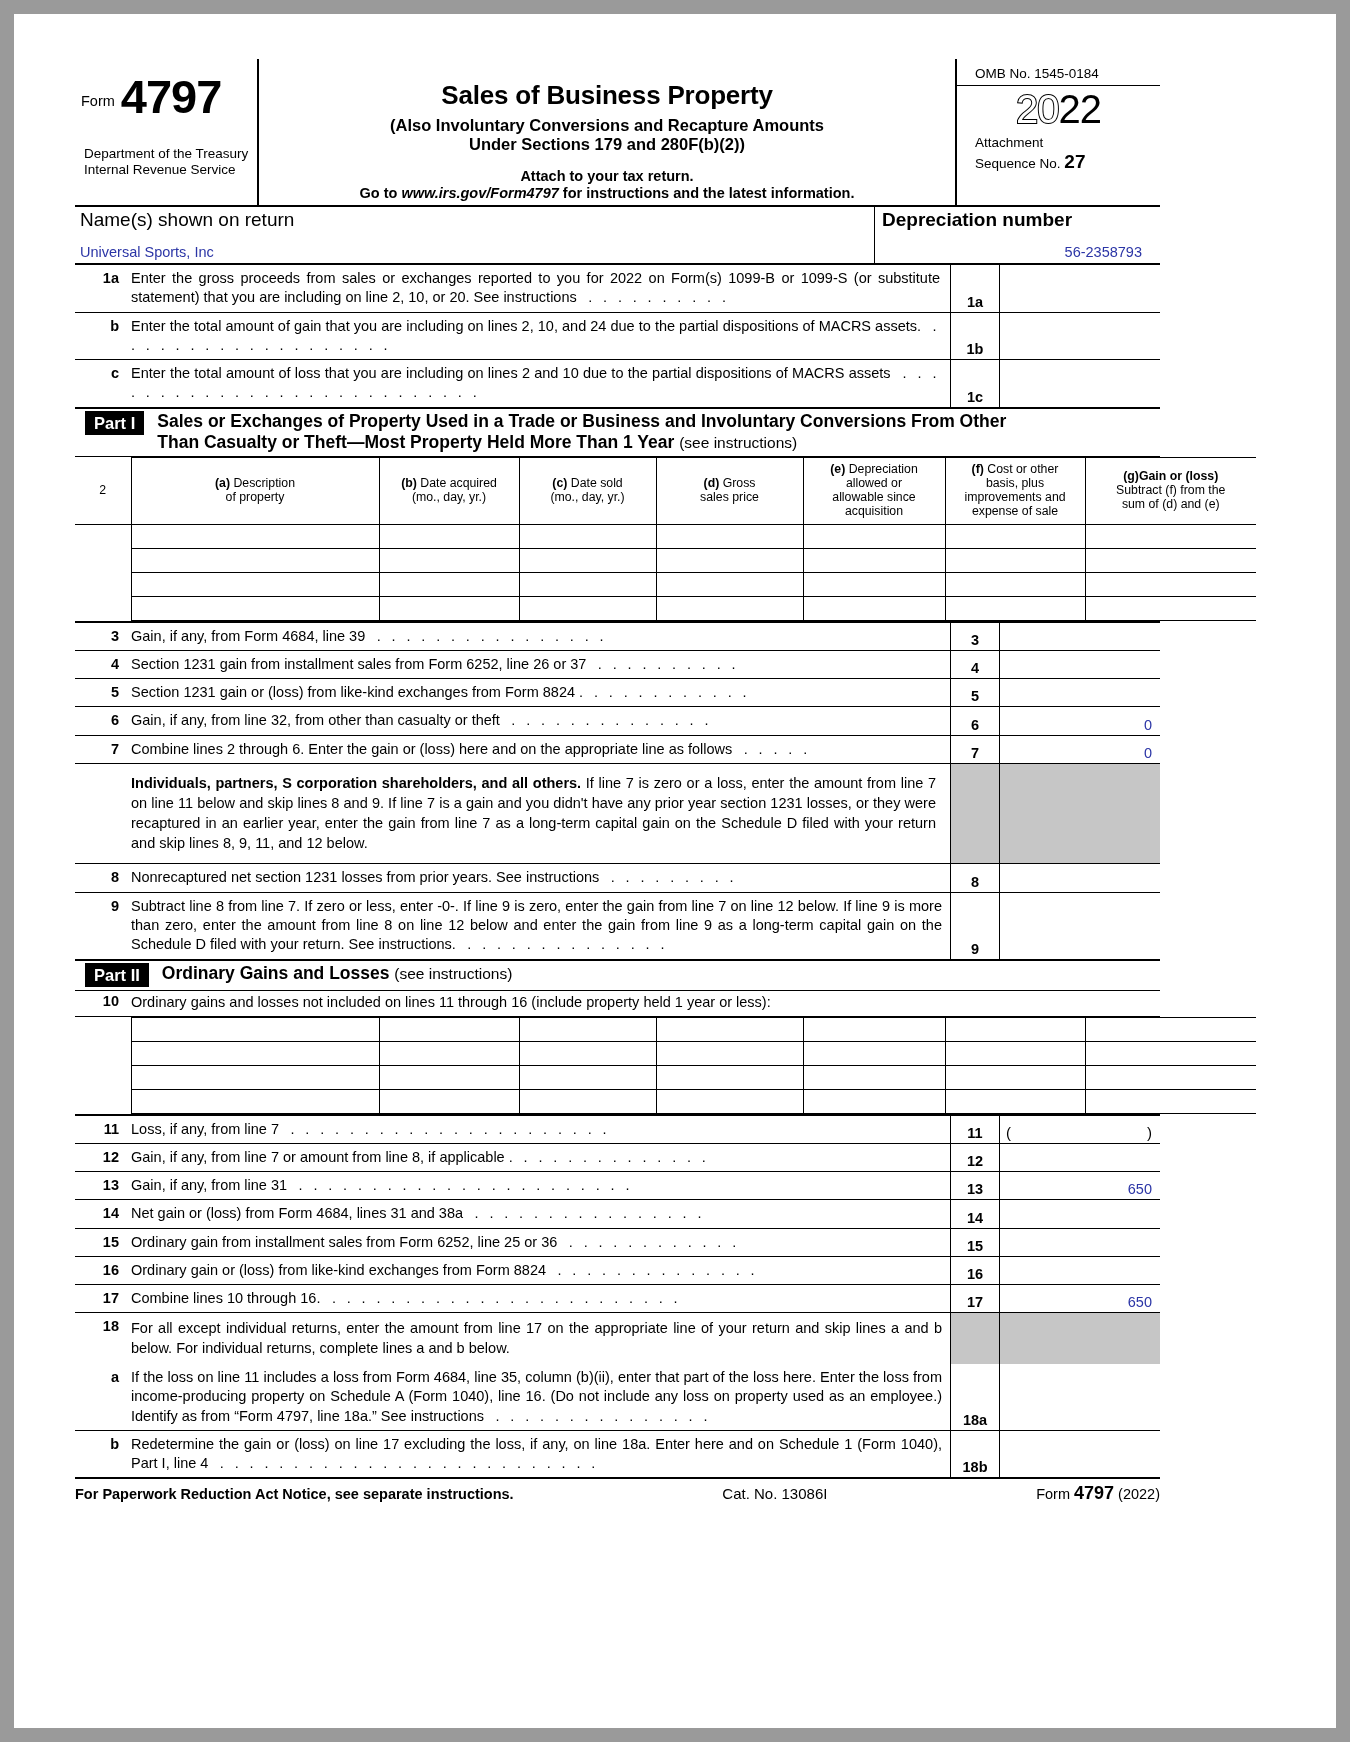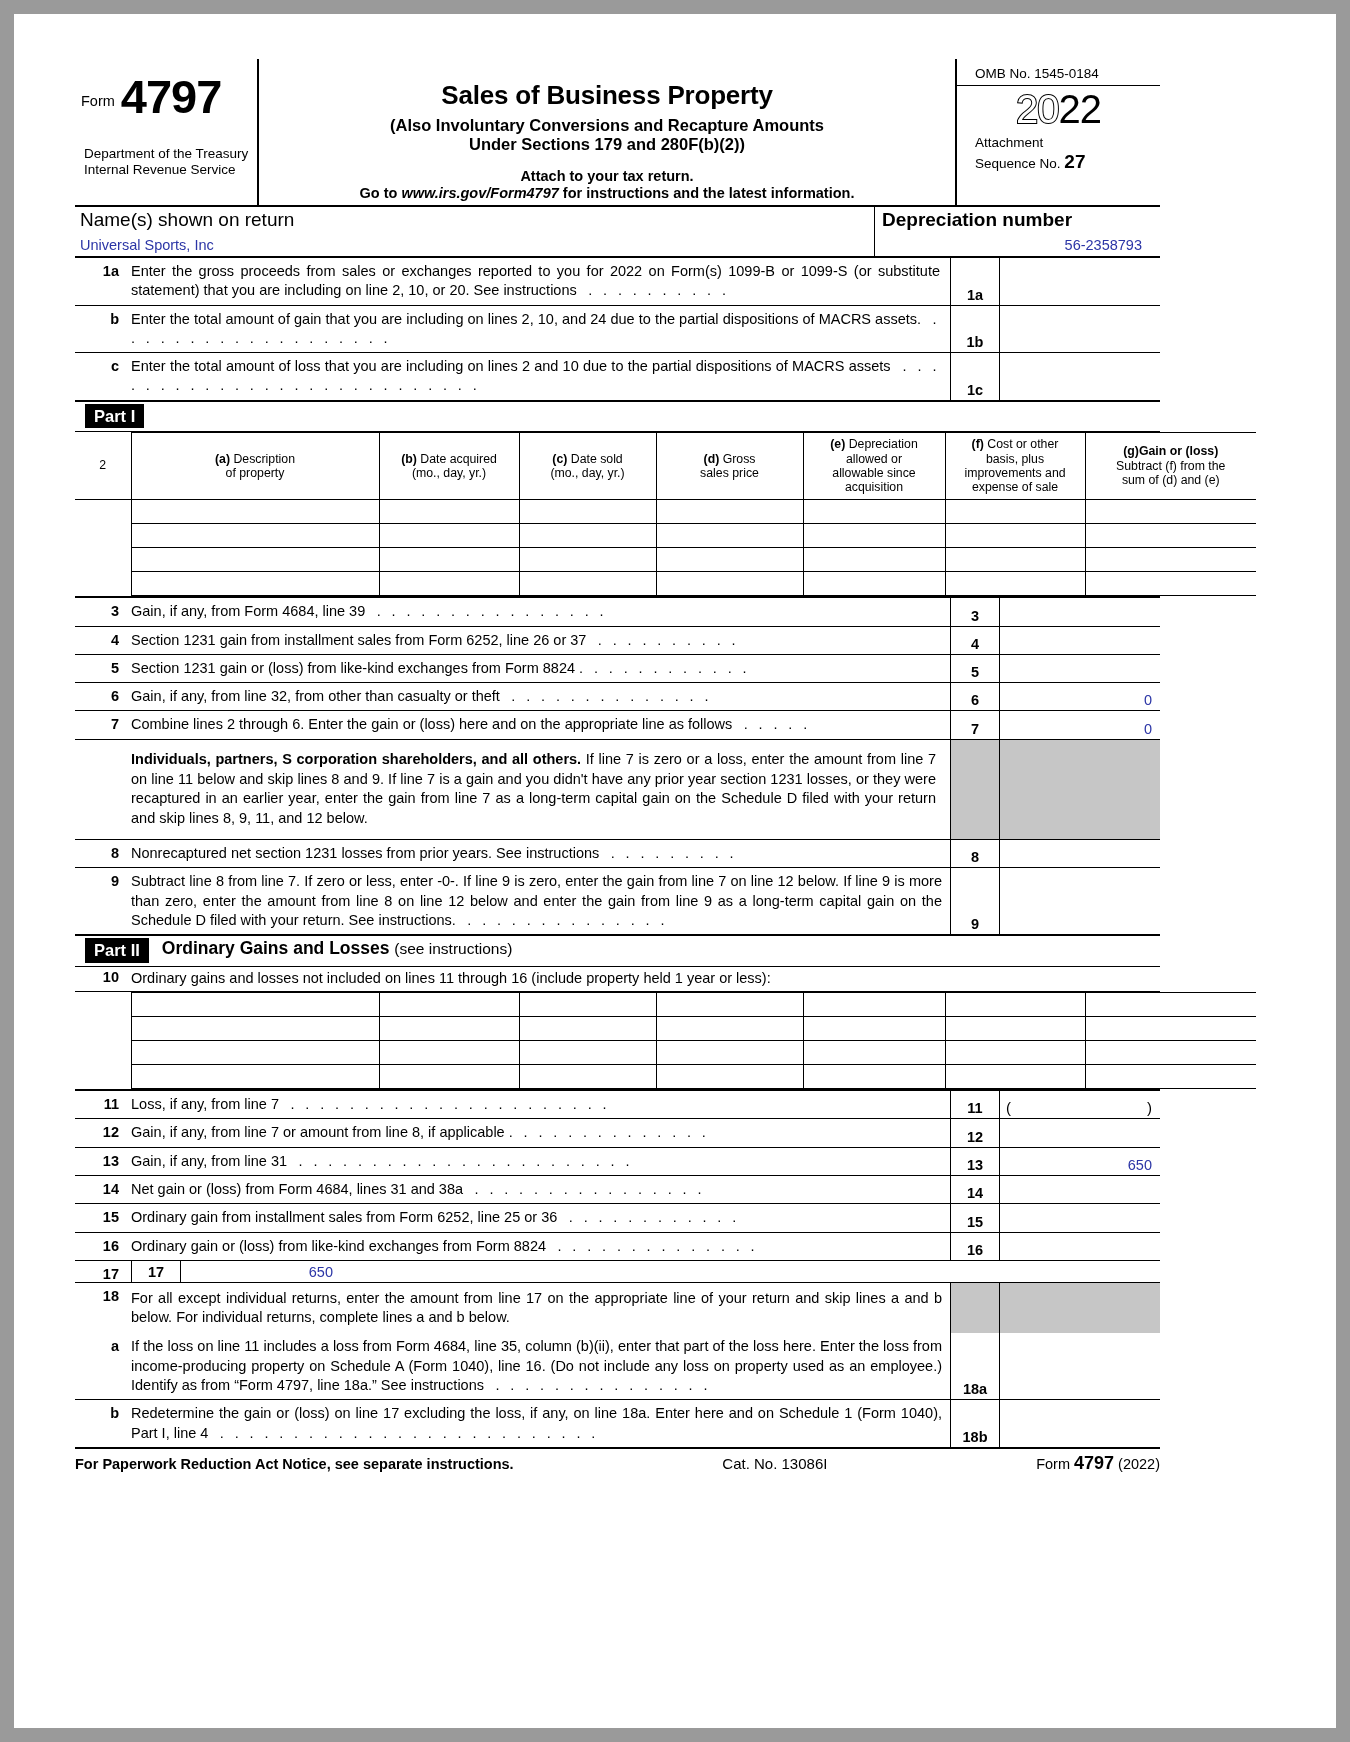--- a/index.html
+++ b/index.html
@@ -122,21 +122,21 @@
     padding: 2px 0 2px 5px;
     box-sizing: border-box;
   }
   .name-right {
     width: 285px;
     padding: 2px 0 2px 7px;
     box-sizing: border-box;
   }
   .fieldlabel { font-size: 19px; }
   .fieldlabel.b { font-weight: bold; }
-  .fieldval { font-size: 14.5px; margin-top: 6px; min-height: 17px; }
+  .fieldval { font-size: 14.5px; margin-top: 13px; min-height: 17px; }
 
   
   .lrow { display: flex; align-items: stretch; }
   .lnum {
     width: 56px;
     text-align: right;
     padding-right: 12px;
     font-size: 14.5px;
     font-weight: bold;
     box-sizing: border-box;
@@ -358,20 +358,24 @@
         <span>Enter the total amount of loss that you are including on lines 2 and 10 due to the partial dispositions of MACRS assets</span>
         <span class="leader">&nbsp;. . . . . . . . . . . . . . . . . . . . . . . . . . .</span>
       </div>
       <div class="boxnum">1c</div>
       <div class="boxamt blue"></div>
     </div>
   </div>
 
   <div class="partbar">
     <div class="parttag">Part I</div>
+    <div class="parttitle">
+      <div>Sales or Exchanges of Property Used in a Trade or Business and Involuntary Conversions From Other</div>
+      <div><span>Than Casualty or Theft—Most Property Held More Than 1 Year</span> <span class="small">(see instructions)</span></div>
+    </div>
   </div>
 
   <table class="grid">
     <colgroup>
       <col style="width:56px">
       <col class="colA">
             <col class="colB">
             <col class="colC">
       <col class="colD">
             <col class="colE">
@@ -680,20 +684,24 @@
       <div class="ltext">
         <span>Ordinary gain or (loss) from like-kind exchanges from Form 8824</span>
         <span class="leader">&nbsp;. . . . . . . . . . . . . .</span>
       </div>
       <div class="boxnum">16</div>
       <div class="boxamt blue"></div>
     </div>
 
     <div class="lrow sep-bot">
       <div class="lnum">17</div>
+      <div class="ltext">
+        <span>Combine lines 10 through 16.</span>
+        <span class="leader">&nbsp;. . . . . . . . . . . . . . . . . . . . . . . .</span>
+      </div>
       <div class="boxnum">17</div>
       <div class="boxamt blue">650</div>
     </div>
   </div>
 
   <div class="lrow">
     <div class="lnum">18</div>
     <div class="ltext just" style="padding-right:8px;padding-top:6px;padding-bottom:6px;">For all except individual returns, enter the amount from line 17 on the appropriate line of your return and skip lines a and b below. For individual returns, complete lines a and b below.</div>
     <div class="boxnum shade"></div>
     <div class="boxamt shade"></div>

